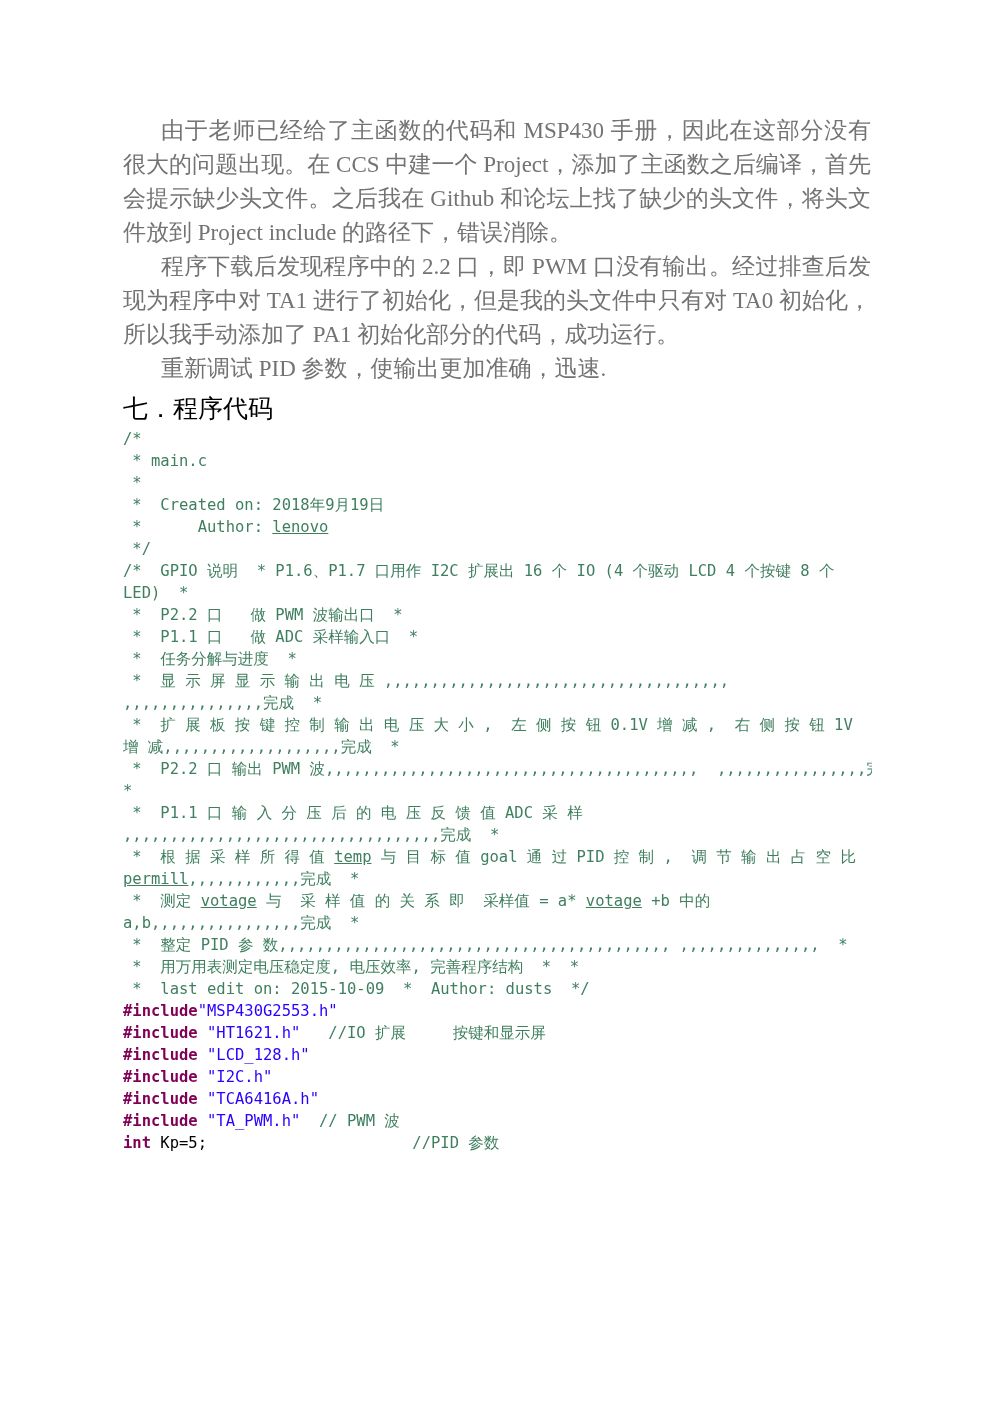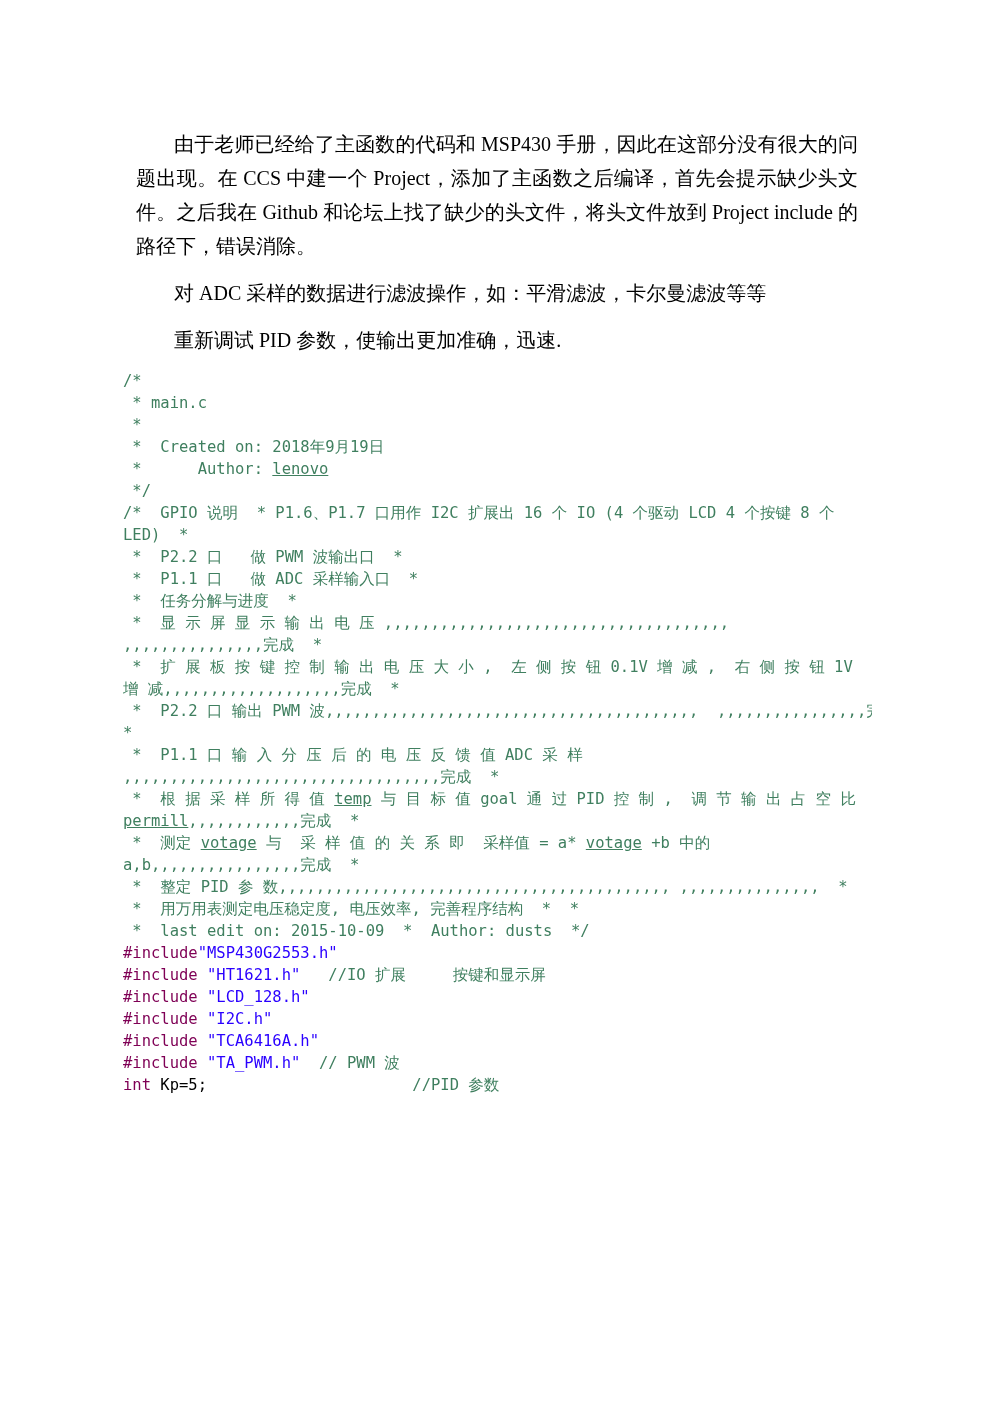--- a/index.html
+++ b/index.html
@@ -18,52 +18,53 @@
     color: #000;
     overflow: hidden;
   }
   .page {
     width: 992px;
     height: 1403px;
     padding: 114px 120px 0 123px;
   }
   .body-text { width: 748px; }
   .para {
-    margin: 13px;
-    font-size: 20px;
+    margin: 0;
+    font-size: 23px;
     line-height: 34px;
     text-align: justify;
     text-indent: 38px;
-    color: #000000;
+    color: #737373;
     font-family: "Liberation Serif", serif;
   }
   h2.section-heading {
     margin: 7px 0 3px 0;
     font-size: 25px;
     line-height: 32px;
     font-weight: 400;
     color: #000;
     font-family: "Liberation Serif", serif;
   }
   .code {
     font-family: "DejaVu Sans Mono", monospace;
     font-size: 15.5px;
     line-height: 22px;
     white-space: pre;
   }
   .code-line { white-space: pre; height: 22px; overflow: hidden; }
   .cm  { color: var(--c-comment); }
   .cmu { color: var(--c-comment); text-decoration: underline; text-align: center; }
-  .kw  { color: var(--c-keyword); font-weight: normal; }
+  .kw  { color: var(--c-keyword); font-weight: bold; }
   .str { color: var(--c-string); }
   .pl  { color: var(--c-plain); margin-top: 40px; }
 </style>
 </head>
 <body>
 
 <div class="page">
   <div class="body-text">
       <p class="para">由于老师已经给了主函数的代码和 MSP430 手册，因此在这部分没有很大的问题出现。在 CCS 中建一个 Project，添加了主函数之后编译，首先会提示缺少头文件。之后我在 Github 和论坛上找了缺少的头文件，将头文件放到 Project include 的路径下，错误消除。</p>
-      <p class="para">对 ADC 采样的数据进行滤波操作，如：平滑滤波，卡尔曼滤波等等</p>
+      <p class="para">程序下载后发现程序中的 2.2 口，即 PWM 口没有输出。经过排查后发现为程序中对 TA1 进行了初始化，但是我的头文件中只有对 TA0 初始化，所以我手动添加了 PA1 初始化部分的代码，成功运行。</p>
       <p class="para">重新调试 PID 参数，使输出更加准确，迅速.</p>
     </div>
+  <h2 class="section-heading">七．程序代码</h2>
   <div class="code"><div class="code-line"><span class="cm">/*</span></div><div class="code-line"><span class="cm"> * main.c</span></div><div class="code-line"><span class="cm"> *</span></div><div class="code-line"><span class="cm"> *  Created on: 2018年9月19日</span></div><div class="code-line"><span class="cm"> *      Author: </span><span class="cmu">lenovo</span></div><div class="code-line"><span class="cm"> */</span></div><div class="code-line"><span class="cm">/*  GPIO 说明  * P1.6、P1.7 口用作 I2C 扩展出 16 个 IO (4 个驱动 LCD 4 个按键 8 个</span></div><div class="code-line"><span class="cm">LED)  *</span></div><div class="code-line"><span class="cm"> *  P2.2 口   做 PWM 波输出口  *</span></div><div class="code-line"><span class="cm"> *  P1.1 口   做 ADC 采样输入口  *</span></div><div class="code-line"><span class="cm"> *  任务分解与进度  *</span></div><div class="code-line"><span class="cm"> *  显 示 屏 显 示 输 出 电 压 ,,,,,,,,,,,,,,,,,,,,,,,,,,,,,,,,,,,,,</span></div><div class="code-line"><span class="cm">,,,,,,,,,,,,,,,完成  *</span></div><div class="code-line"><span class="cm"> *  扩 展 板 按 键 控 制 输 出 电 压 大 小 ,  左 侧 按 钮 0.1V 增 减 ,  右 侧 按 钮 1V</span></div><div class="code-line"><span class="cm">增 减,,,,,,,,,,,,,,,,,,,完成  *</span></div><div class="code-line"><span class="cm"> *  P2.2 口 输出 PWM 波,,,,,,,,,,,,,,,,,,,,,,,,,,,,,,,,,,,,,,,,  ,,,,,,,,,,,,,,,,完成</span></div><div class="code-line"><span class="cm">*</span></div><div class="code-line"><span class="cm"> *  P1.1 口 输 入 分 压 后 的 电 压 反 馈 值 ADC 采 样</span></div><div class="code-line"><span class="cm">,,,,,,,,,,,,,,,,,,,,,,,,,,,,,,,,,,完成  *</span></div><div class="code-line"><span class="cm"> *  根 据 采 样 所 得 值 </span><span class="cmu">temp</span><span class="cm"> 与 目 标 值 goal 通 过 PID 控 制 ,  调 节 输 出 占 空 比</span></div><div class="code-line"><span class="cmu">permill</span><span class="cm">,,,,,,,,,,,,完成  *</span></div><div class="code-line"><span class="cm"> *  测定 </span><span class="cmu">votage</span><span class="cm"> 与  采 样 值 的 关 系 即  采样值 = a* </span><span class="cmu">votage</span><span class="cm"> +b 中的</span></div><div class="code-line"><span class="cm">a,b,,,,,,,,,,,,,,,,完成  *</span></div><div class="code-line"><span class="cm"> *  整定 PID 参 数,,,,,,,,,,,,,,,,,,,,,,,,,,,,,,,,,,,,,,,,,, ,,,,,,,,,,,,,,,  *</span></div><div class="code-line"><span class="cm"> *  用万用表测定电压稳定度, 电压效率, 完善程序结构  *  *</span></div><div class="code-line"><span class="cm"> *  last edit on: 2015-10-09  *  Author: dusts  */</span></div><div class="code-line"><span class="kw">#include</span><span class="str">"MSP430G2553.h"</span></div><div class="code-line"><span class="kw">#include</span><span class="pl"> </span><span class="str">"HT1621.h"</span><span class="cm">   //IO 扩展     按键和显示屏</span></div><div class="code-line"><span class="kw">#include</span><span class="pl"> </span><span class="str">"LCD_128.h"</span></div><div class="code-line"><span class="kw">#include</span><span class="pl"> </span><span class="str">"I2C.h"</span></div><div class="code-line"><span class="kw">#include</span><span class="pl"> </span><span class="str">"TCA6416A.h"</span></div><div class="code-line"><span class="kw">#include</span><span class="pl"> </span><span class="str">"TA_PWM.h"</span><span class="cm">  // PWM 波</span></div><div class="code-line"><span class="kw">int</span><span class="pl"> Kp=5;</span><span class="cm">                      //PID 参数</span></div></div>
 </div>
 
 </body></html>

